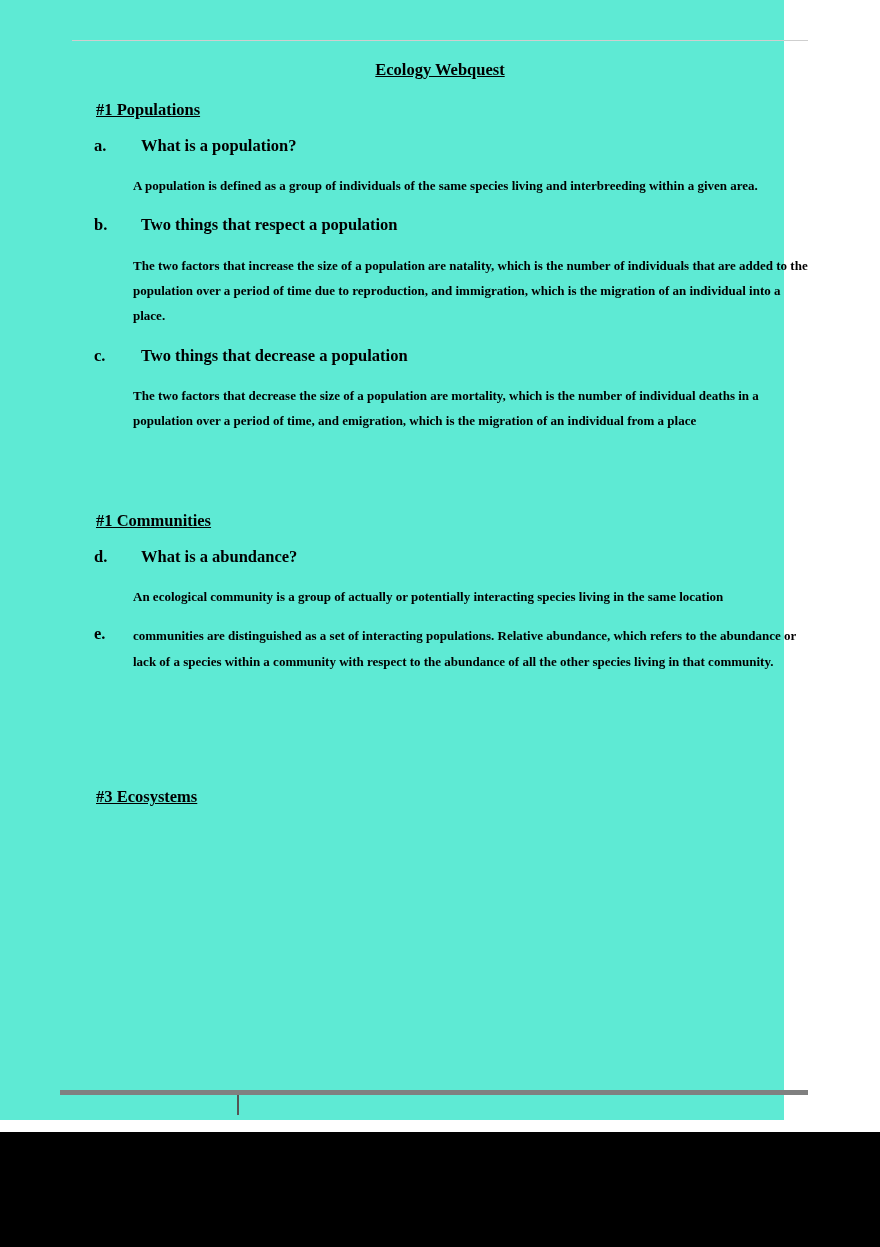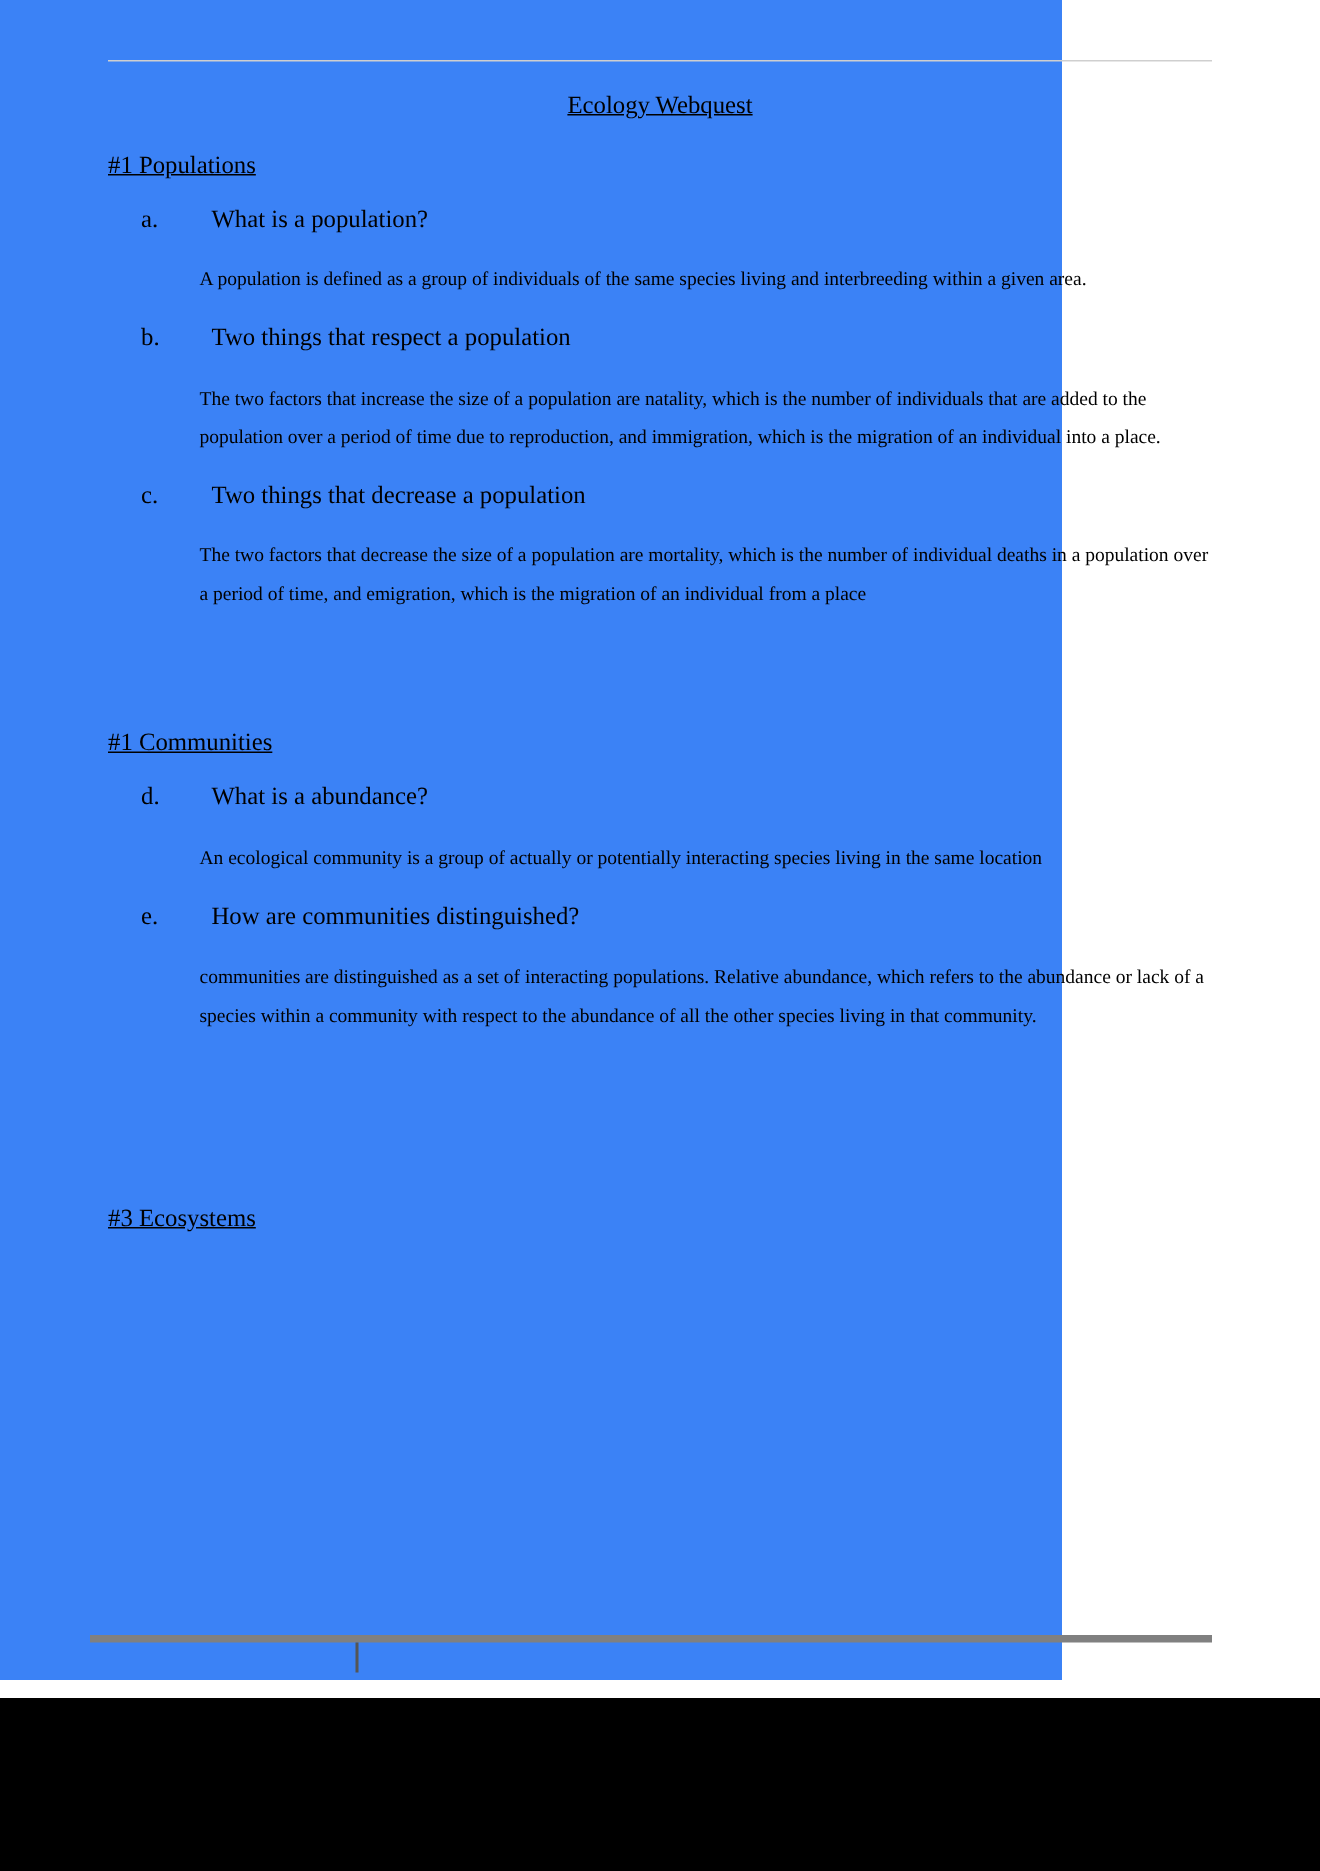--- a/index.html
+++ b/index.html
@@ -13,23 +13,24 @@
     position: relative;
     font-family: "Liberation Serif", serif;
     color: #000000;
     overflow: hidden;
   }
 
   .page {
     position: absolute;
     left: 0;
     top: 0;
-    width: 708px;
+    width: 784px;
     height: 1120px;
-    background: #3b82f6;
+    background: #5eead4;
+    font-weight: bold;
   }
 
   .top-rule {
     position: absolute;
     left: 72px;
     top: 40px;
     width: 736px;
     height: 1px;
     background: #cfcfcf;
   }
@@ -53,20 +54,21 @@
   }
 
   .section-heading {
     font-size: 16.5px;
     margin-top: 22px;
     margin-bottom: 0;
     line-height: 1.1;
   }
   .section-heading span {
     text-decoration: underline;
+    margin-left: 24px;
   }
 
   .qa-list {
     margin: 0;
     padding: 0;
     list-style: none;
   }
 
   .qa-item {
     position: relative;
@@ -171,21 +173,20 @@
     </div>
 
     <ul class="qa-list">
       <li class="qa-item">
         <span class="qa-marker">d.</span>
         <p class="qa-question">What is a abundance?</p>
         <p class="qa-answer">An ecological community is a group of actually or potentially interacting species living in the same location</p>
       </li>
       <li class="qa-item">
         <span class="qa-marker">e.</span>
-        <p class="qa-question">How are communities distinguished?</p>
         <p class="qa-answer">communities are distinguished as a set of interacting populations.  Relative abundance, which refers to the abundance or lack of a species within a community with respect to the abundance of all the other species living in that community.</p>
       </li>
     </ul>
 
     <div class="spacer-block-2"></div>
 
     <div class="section-heading">
       <span>#3 Ecosystems</span>
     </div>
 

